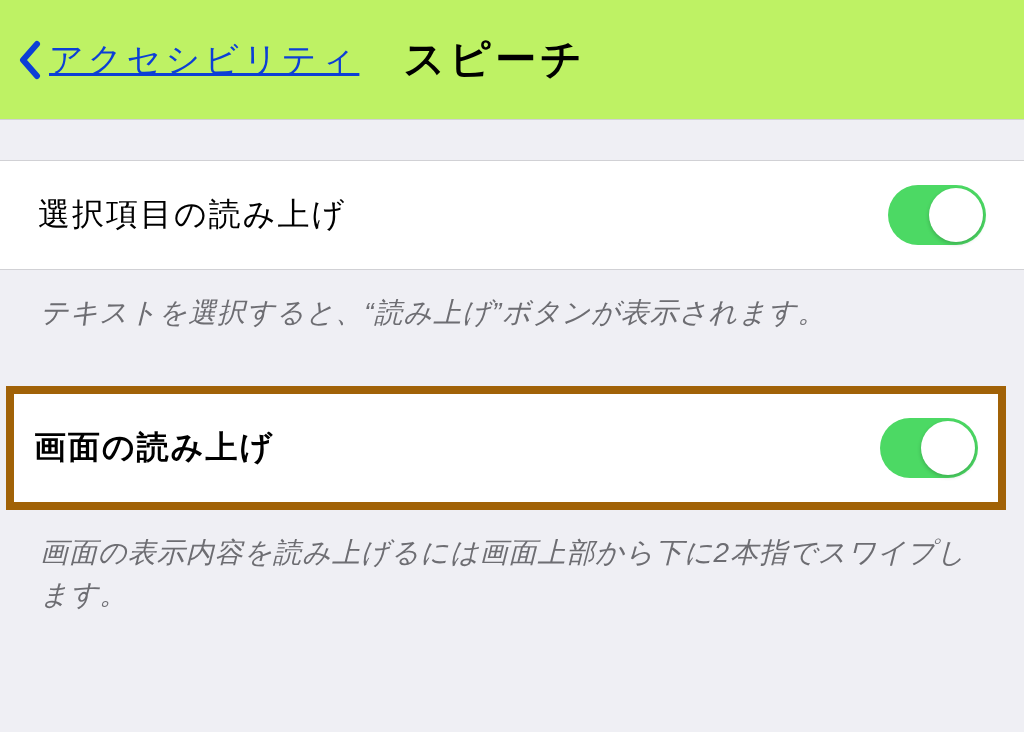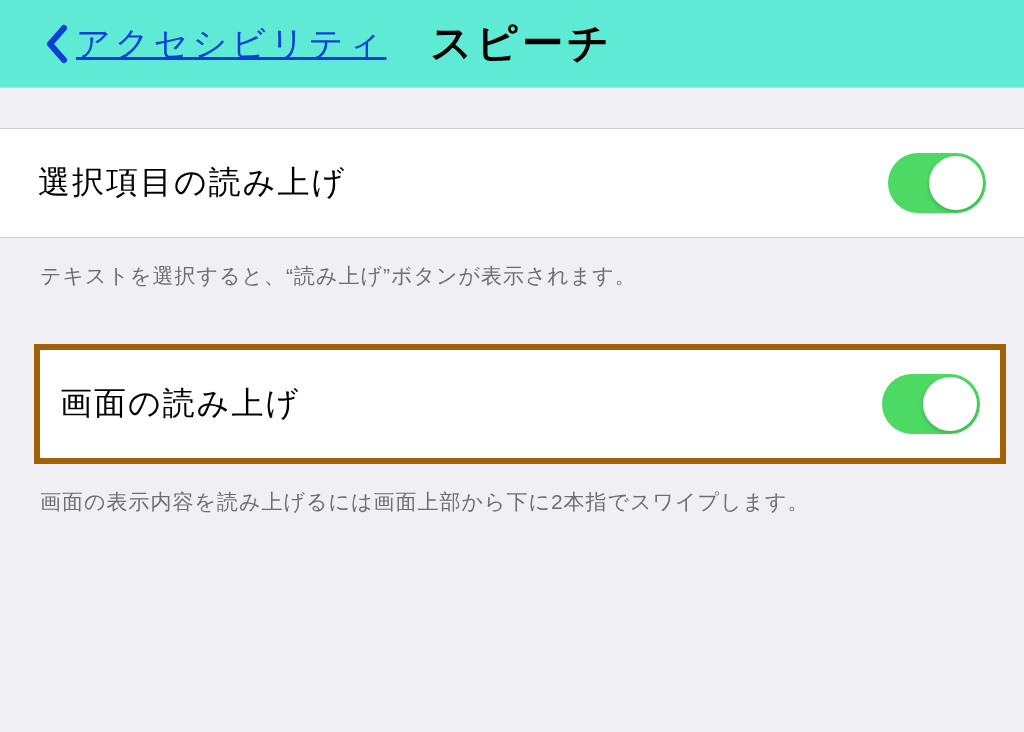--- a/index.html
+++ b/index.html
@@ -8,25 +8,25 @@
       box-sizing: border-box;
       font-family: -apple-system, BlinkMacSystemFont, "Hiragino Sans", "Hiragino Kaku Gothic ProN", sans-serif;
     }
     body {
       background: #efeff4;
       width: 1024px;
       height: 732px;
       overflow: hidden;
     }
     .nav-bar {
-      background: #5eead4;
-      height: 88px;
+      background: #bef264;
+      height: 120px;
       display: flex;
       align-items: center;
-      padding: 0 44px;
+      padding: 0 17px;
       border-bottom: 1px solid #d1d1d5;
     }
     .back-button {
       display: flex;
       align-items: center;
       color: #0c3fd6;
       text-decoration: underline;
       font-size: 34px;
       font-weight: 400;
       letter-spacing: 4px;
@@ -54,47 +54,49 @@
       padding: 24px 38px;
       border-top: 1px solid #d1d1d5;
       border-bottom: 1px solid #d1d1d5;
     }
     .row-label {
       font-size: 32px;
       color: #000;
       letter-spacing: 2px;
     }
     .row-description {
-      font-size: 21px;
+      font-size: 28px;
       color: #6d6d72;
       padding: 22px 40px;
       letter-spacing: 1px;
       line-height: 1.5;
+      font-style: italic;
     }
     .toggle {
       width: 98px;
       height: 60px;
       border-radius: 30px;
       background: #4cd964;
       position: relative;
       cursor: pointer;
     }
     .toggle-knob {
       position: absolute;
       width: 54px;
       height: 54px;
       border-radius: 50%;
       background: #fff;
       top: 3px;
       right: 3px;
       box-shadow: 0 2px 4px rgba(0,0,0,0.2);
     }
     .highlighted-container {
-      border: 6px solid #a16207;
-      margin: 30px 18px 0 34px;
+      border: 8px solid #a16207;
+      margin: 30px 18px 0 6px;
+      font-weight: bold;
     }
     .highlighted-container .row {
       border: none;
       padding: 24px 20px 24px 20px;
     }
   </style>
 </head>
 <body>
 
 <div class="nav-bar">

